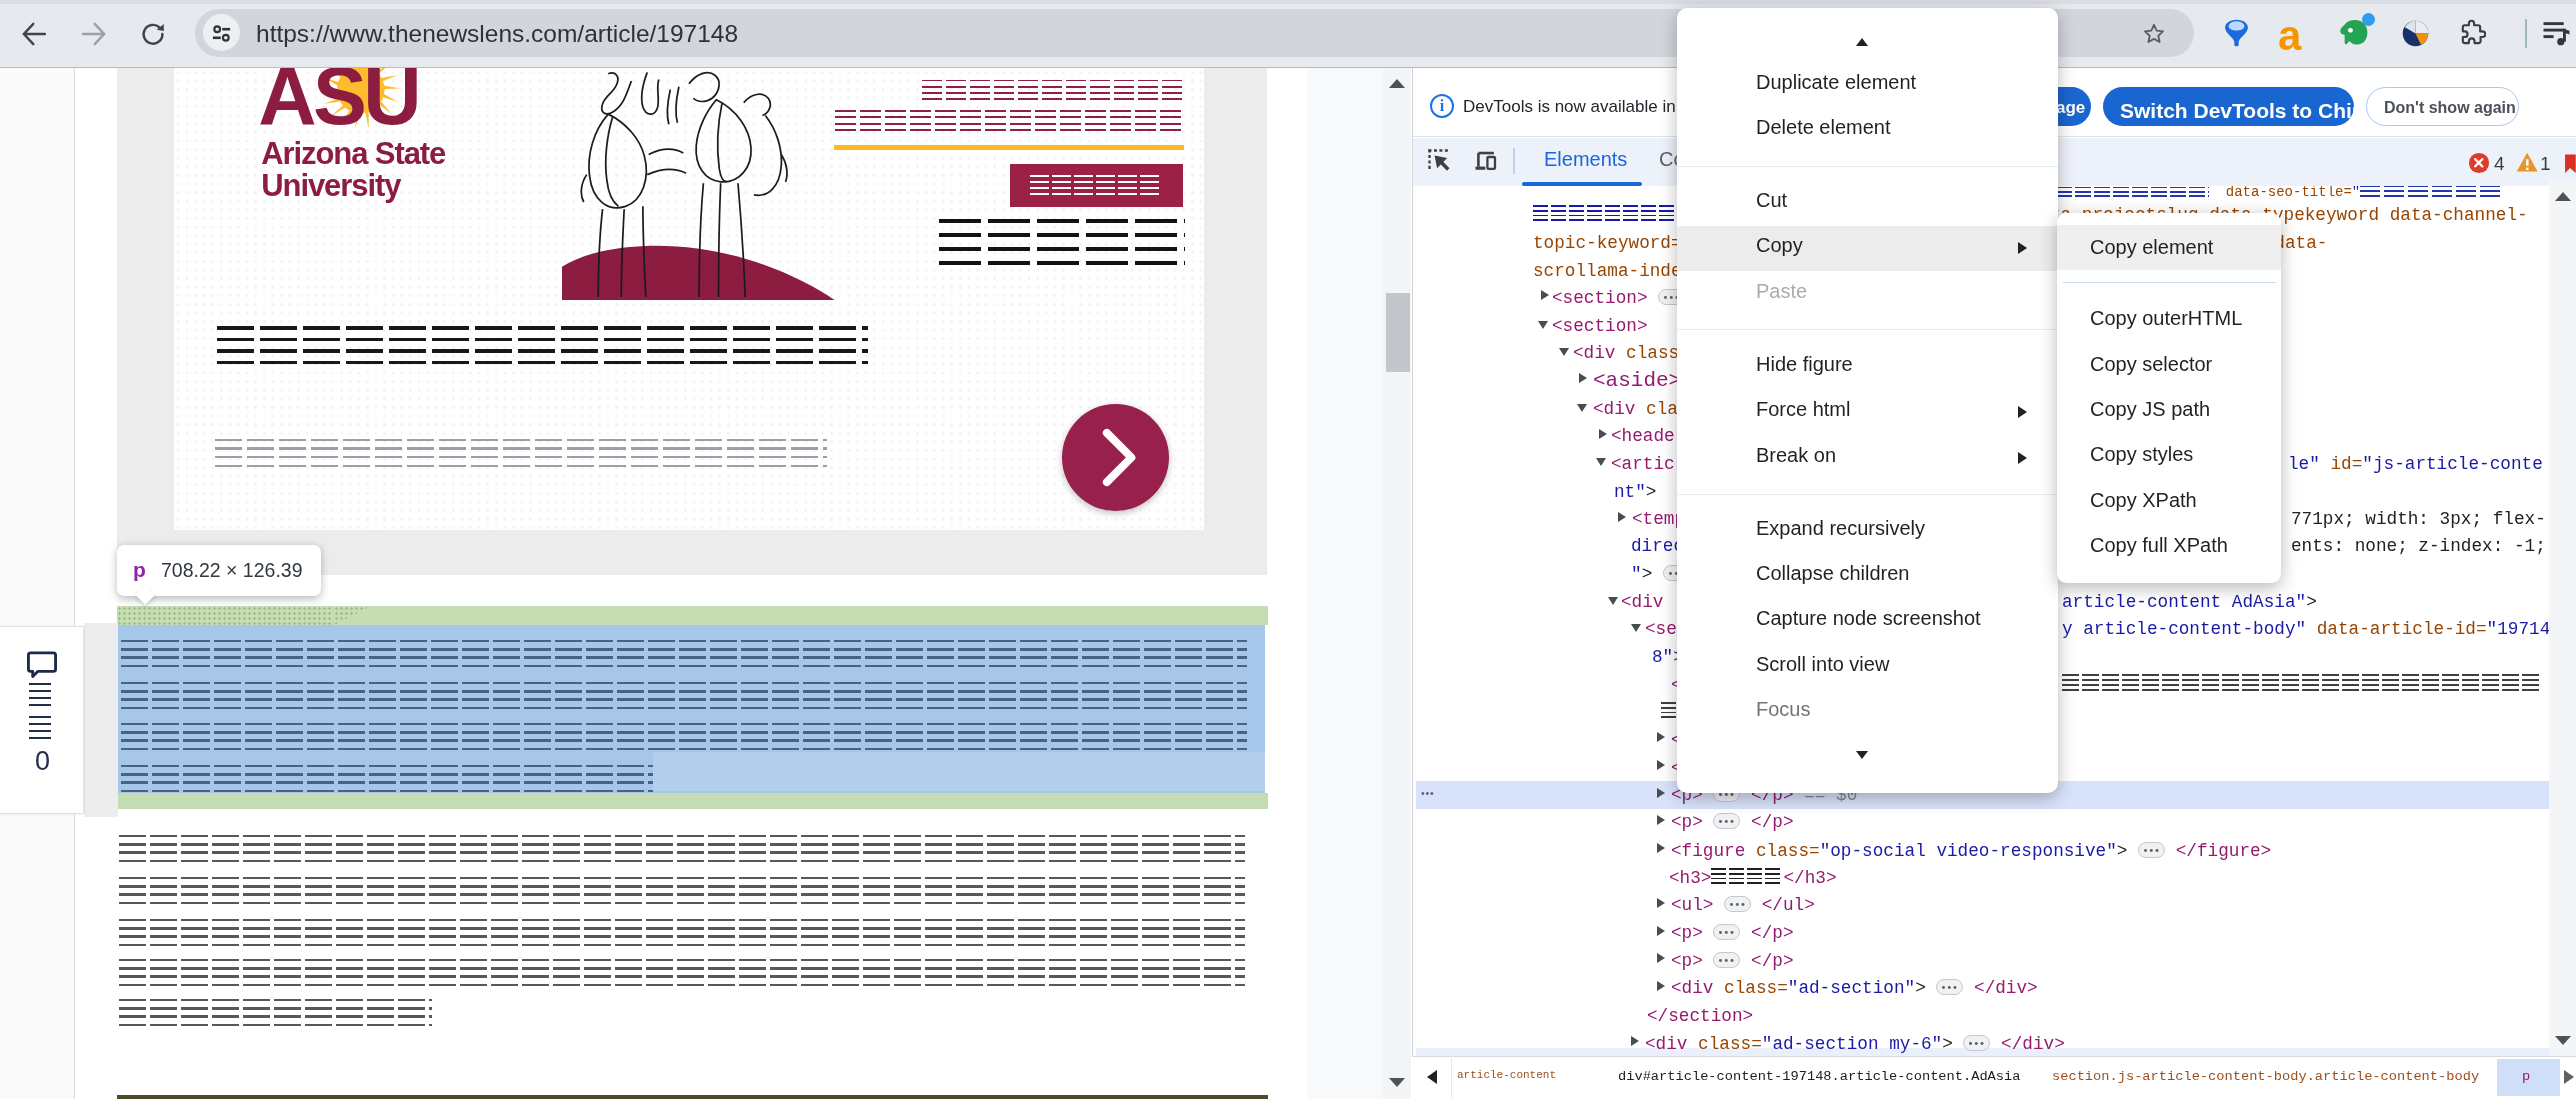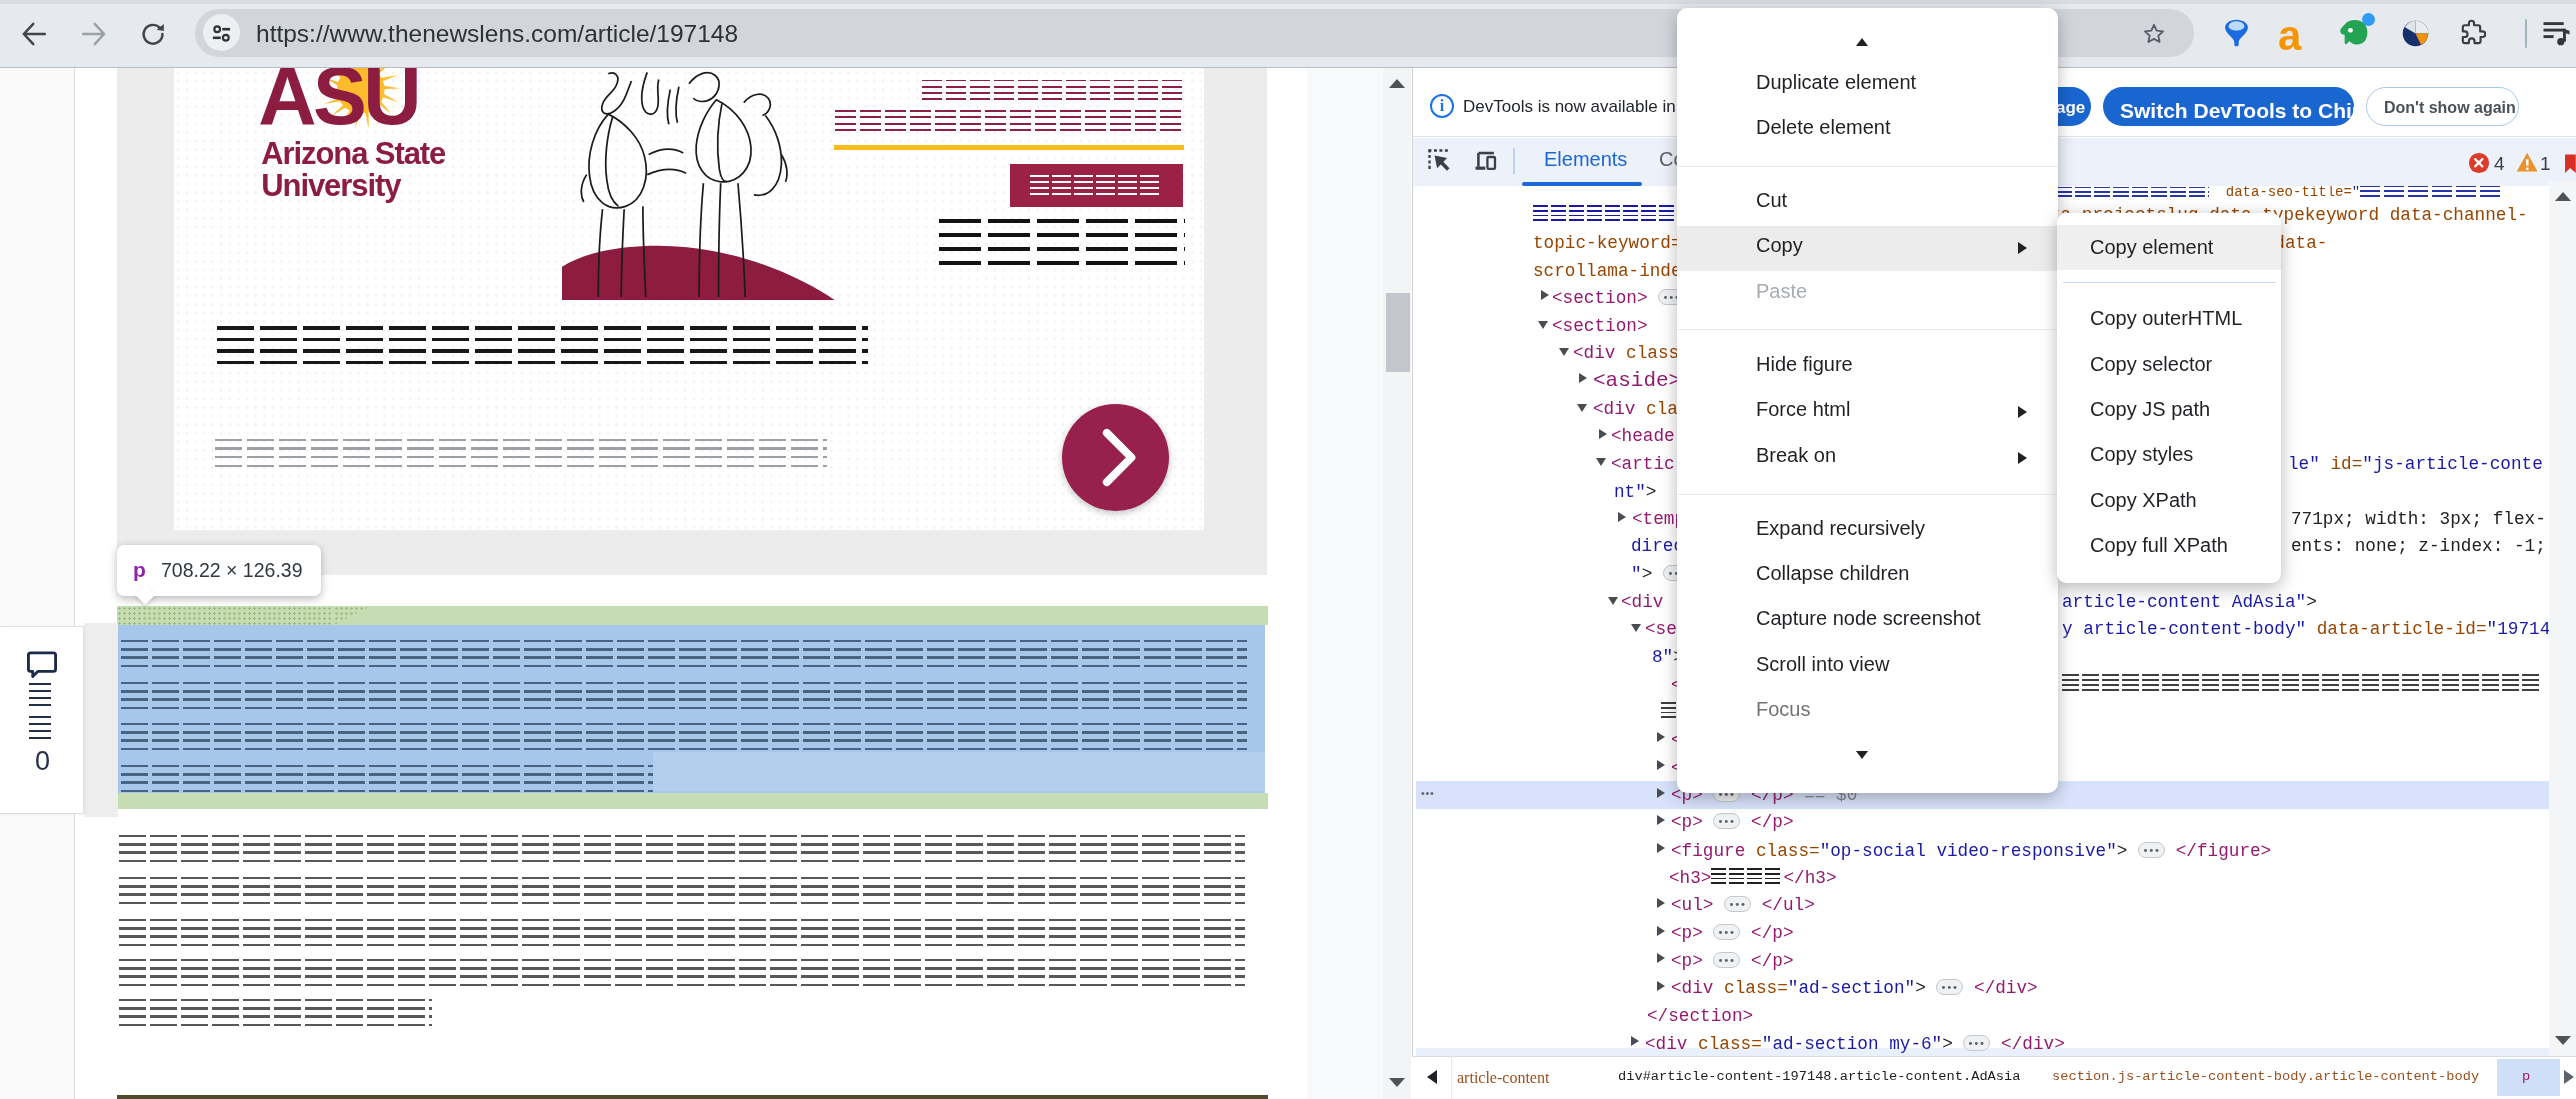--- a/index.html
+++ b/index.html
@@ -269,21 +269,21 @@
 <span class="ar" style="left:1657px;top:953px"></span>
 <div class="row" style="left:1671px;top:947px;height:28px;line-height:28px;font-size:17.7px"><span class="t">&lt;p&gt;</span> <span class="pill"></span> <span class="t">&lt;/p&gt;</span></div>
 <span class="ar" style="left:1657px;top:981px"></span>
 <div class="row" style="left:1671px;top:974px;height:28px;line-height:28px;font-size:17.7px"><span class="t">&lt;div</span><span class="at"> class=</span><span class="v">"ad-section"</span><span class="pl">&gt;</span> <span class="pill"></span> <span class="t">&lt;/div&gt;</span></div>
 <div class="row" style="left:1647px;top:1002px;height:28px;line-height:28px;font-size:17.7px"><span class="t">&lt;/section&gt;</span></div>
 <span class="ar" style="left:1631px;top:1036px"></span>
 <div class="row" style="left:1645px;top:1030px;height:28px;line-height:28px;font-size:17.7px"><span class="t">&lt;div</span><span class="at"> class=</span><span class="v">"ad-section my-6"</span><span class="pl">&gt;</span> <span class="pill"></span> <span class="t">&lt;/div&gt;</span></div>
 <div class="abs" style="left:1412px;top:1056px;width:1164px;height:43px;background:#fff;border-top:1.4px solid #d8dce1"></div>
 <div class="abs" style="left:1427px;top:1070px;width:0;height:0;border-right:10px solid #202124;border-top:7.2px solid transparent;border-bottom:7.2px solid transparent"></div>
 <div class="abs" style="left:1451px;top:1056px;width:1.4px;height:43px;background:#e8eaee"></div>
-<div style="position:absolute;font-family:Liberation Serif, serif;font-size:16px;top:1069px;white-space:pre;left:1457px;color:#99501e">article-content</div>
+<div style="position:absolute;font-family:Liberation Mono, monospace;font-size:11px;top:1069px;white-space:pre;left:1457px;color:#99501e">article-content</div>
 <div style="position:absolute;font-family:'Liberation Mono',monospace;font-size:13.7px;top:1069px;white-space:pre;left:1618px;color:#202124">div#article-content-197148.article-content.AdAsia</div>
 <div style="position:absolute;font-family:'Liberation Mono',monospace;font-size:13.7px;top:1069px;white-space:pre;left:2052px;color:#99501e">section.js-article-content-body.article-content-body</div>
 <div class="abs" style="left:2497px;top:1059px;width:63px;height:37px;background:#cfdff7"></div>
 <div style="position:absolute;font-family:'Liberation Mono',monospace;font-size:13.7px;top:1069px;white-space:pre;left:2522px;color:#941a6e">p</div>
 <div class="abs" style="left:2564px;top:1070px;width:0;height:0;border-left:10px solid #5f6368;border-top:7.2px solid transparent;border-bottom:7.2px solid transparent"></div>
 <div class="abs" style="left:2549px;top:181px;width:27px;height:875px;background:#f4f5f6;z-index:2"></div>
 <div class="abs" style="left:2555px;top:192px;width:0;height:0;border-bottom:9.4px solid #4e5256;border-left:8px solid transparent;border-right:8px solid transparent;z-index:2"></div>
 <div class="abs" style="left:2555px;top:1036px;width:0;height:0;border-top:9.4px solid #4e5256;border-left:8px solid transparent;border-right:8px solid transparent;z-index:2"></div>
 <div class="abs" style="left:2552px;top:209px;width:22.3px;height:94px;background:#c7cacd"></div>
 <div class="abs" style="left:1677px;top:8px;width:381px;height:785px;background:#fff;border-radius:10px;box-shadow:0 4.3px 17.3px rgba(0,0,0,.28);z-index:9"></div>

